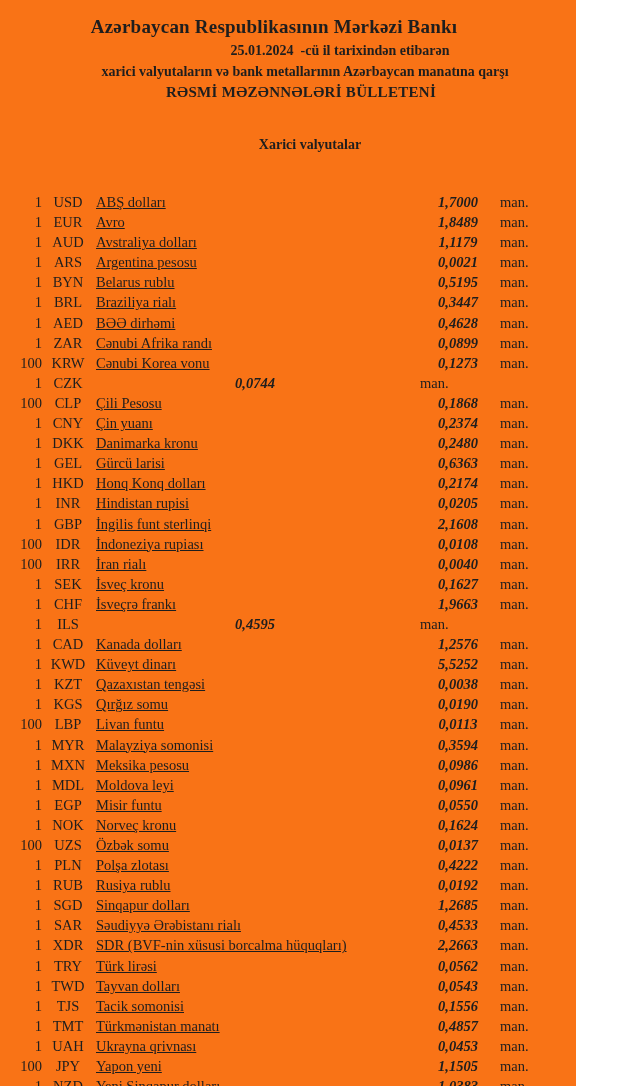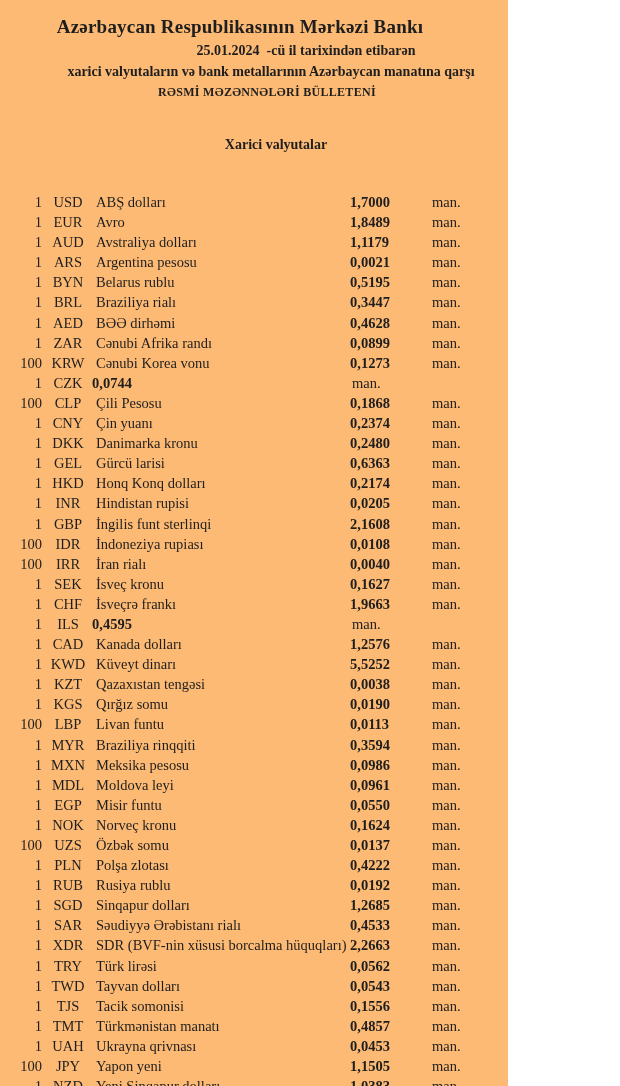--- a/index.html
+++ b/index.html
@@ -2,55 +2,55 @@
 <html><head>
 <meta charset="utf-8">
 <style>
   html, body {
     margin: 0;
     padding: 0;
     background: #ffffff;
   }
   .page {
     position: relative;
-    width: 508px;
+    width: 576px;
     height: 1086px;
-    background: #fdba74;
+    background: #f97316;
     color: #1e1e1e;
     font-family: "Liberation Serif", "DejaVu Serif", serif;
     overflow: hidden;
   }
   .header { padding-top: 14px; }
   .h-line { text-align: center; font-weight: bold; position: relative; }
   .h1 { font-size: 19px; line-height: 26px; left: -14px; letter-spacing: 0.2px; }
   .h2 { font-size: 14px; line-height: 21px; left: 52px; white-space: pre; }
   .h3 { font-size: 14px; line-height: 21px; left: 17px; }
-  .h4 { font-size: 12px; line-height: 21px; left: 1px; letter-spacing: 0.3px; margin-left: 24px; }
+  .h4 { font-size: 15px; line-height: 21px; left: 1px; letter-spacing: 0.3px; margin-left: 24px; }
   .section-heading {
     margin-top: 32px;
     text-align: center;
     font-weight: bold;
     font-size: 14px;
     line-height: 20px;
     position: relative;
     left: 22px;
   }
   .rate-list { margin-top: 3px; }
   .row {
     display: grid;
     grid-template-columns: 44px 48px 1fr 80px 78px;
     height: 20.1px;
     line-height: 20.1px;
     font-size: 14.5px;
     align-items: baseline;
   }
   .qty   { text-align: right; padding-right: 2px; }
   .code  { text-align: center; margin-top: 34px; }
-  .cname { padding-left: 4px; white-space: nowrap; }
-  .rate  { text-align: left; font-weight: bold; }
+  .cname { padding-left: 4px; white-space: nowrap; text-decoration: underline; }
+  .rate  { text-align: center; font-weight: bold; font-style: italic; }
   .unit  { padding-left: 2px; }
 </style>
 </head>
 <body>
 
 <div class="page">
 
   <div class="header">
     <div class="h-line h1">Azərbaycan Respublikasının Mərkəzi Bankı</div>
     <div class="h-line h2">25.01.2024  -cü il tarixindən etibarən</div>
@@ -271,21 +271,21 @@
       <span class="qty">100</span>
       <span class="code">LBP</span>
       <span class="cname">Livan funtu</span>
       <span class="rate">0,0113</span>
       <span class="unit">man.</span>
     </div>
 
     <div class="row">
       <span class="qty">1</span>
       <span class="code">MYR</span>
-      <span class="cname">Braziliya rinqqiti</span>
+      <span class="cname">Malayziya somonisi</span>
       <span class="rate">0,3594</span>
       <span class="unit">man.</span>
     </div>
 
     <div class="row">
       <span class="qty">1</span>
       <span class="code">MXN</span>
       <span class="cname">Meksika pesosu</span>
       <span class="rate">0,0986</span>
       <span class="unit">man.</span>

